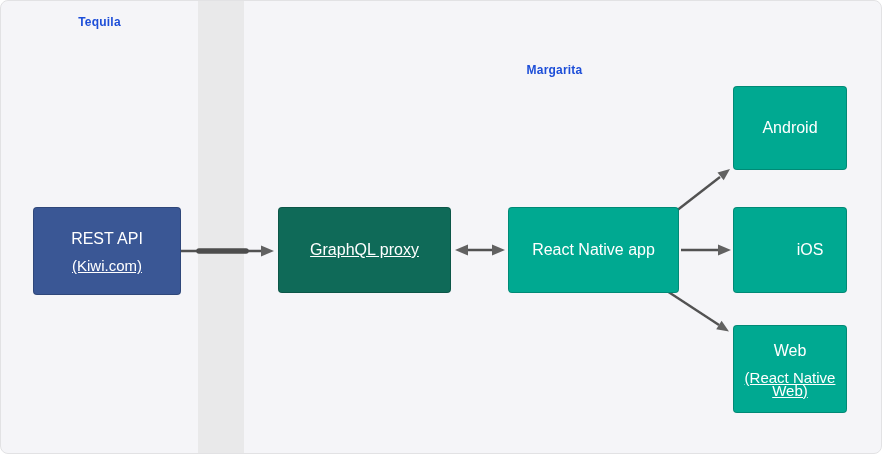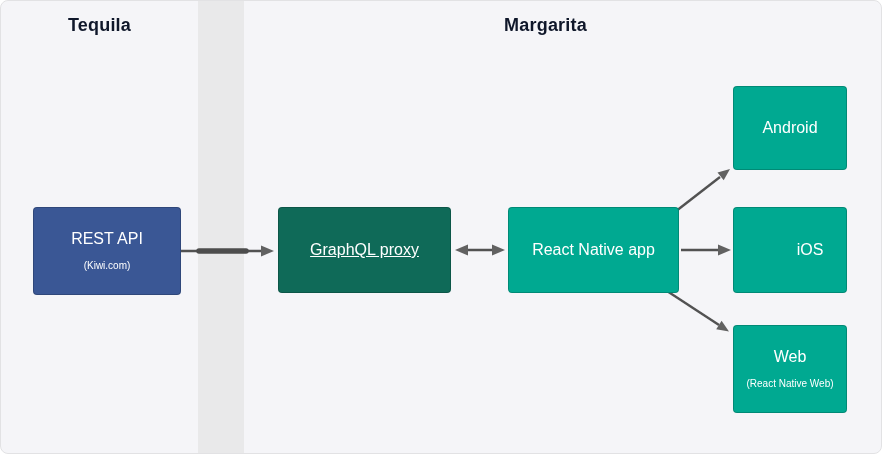--- a/index.html
+++ b/index.html
@@ -24,28 +24,28 @@
     top: 0;
     width: 46px;
     height: 100%;
     background: #e9e9ea;
     z-index: 0;
   }
   .section-title {
     position: absolute;
     top: 14px;
     text-align: center;
-    font-size: 18px;
+    font-size: 12px;
     font-weight: bold;
-    color: #0f172a;
+    color: #1d4ed8;
     letter-spacing: 0.2px;
     z-index: 3;
   }
   .section-title.tequila { left: 0; width: 197px; }
-  .section-title.margarita { left: 226px; width: 637px; }
+  .section-title.margarita { left: 235px; width: 637px; margin-top: 48px; }
 
   svg.edges {
     position: absolute;
     left: 0;
     top: 0;
     z-index: 1;
   }
 
   .node {
     position: absolute;
@@ -60,23 +60,24 @@
     text-align: center;
     box-sizing: border-box;
     border: 1px solid rgba(0,0,0,0.18);
   }
   .node .label {
     font-size: 16px;
     line-height: 18px;
     color: #ffffff;
   }
   .node .sublabel {
-    font-size: 10px;
+    font-size: 15px;
     line-height: 13px;
     color: #ffffff;
+    text-decoration: underline;
   }
   .node.rest-api   { left: 32px;  top: 206px; width: 148px; height: 88px; }
   .node.graphql    { left: 277px; top: 206px; width: 173px; height: 86px; text-decoration: underline; }
   .node.rn-app     { left: 507px; top: 206px; width: 171px; height: 86px; }
   .node.android    { left: 732px; top: 85px;  width: 114px; height: 84px; }
   .node.ios        { left: 732px; top: 206px; width: 114px; height: 86px; }
   .node.web        { left: 732px; top: 324px; width: 114px; height: 88px; }
 </style>
 </head>
 <body>

